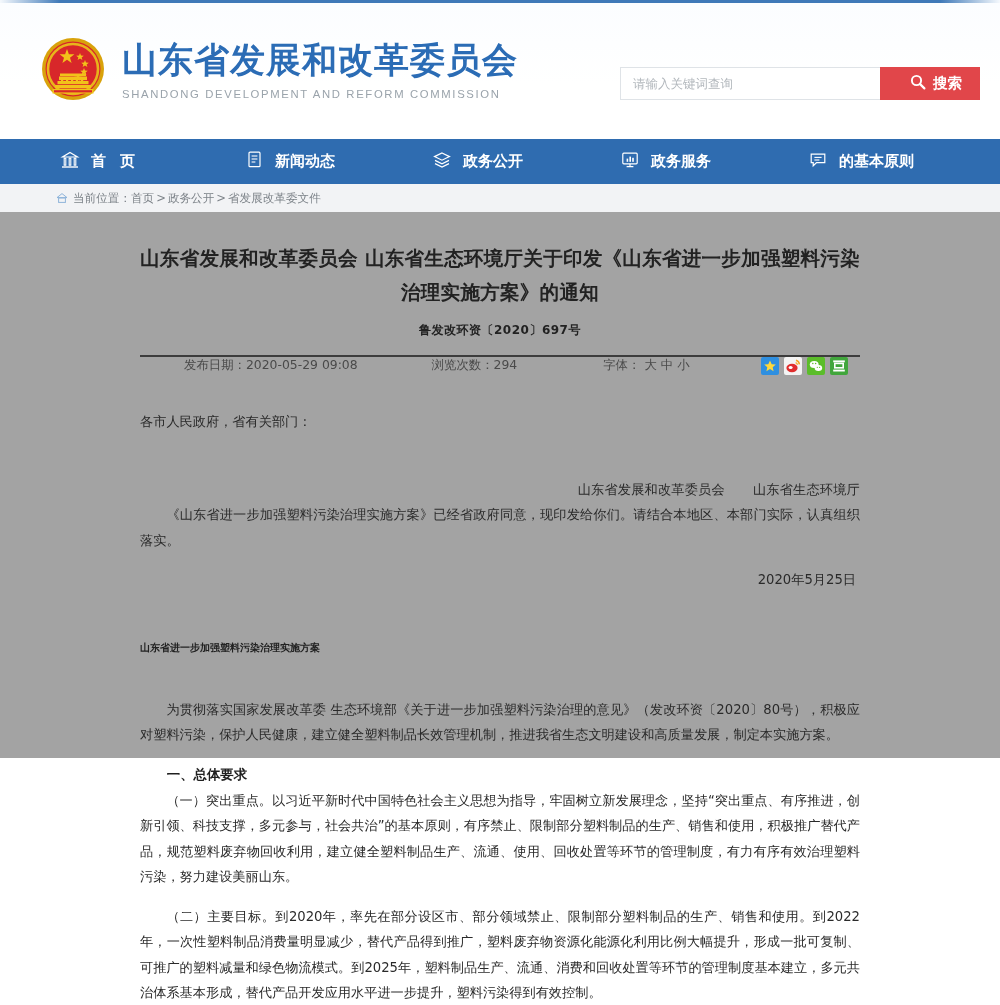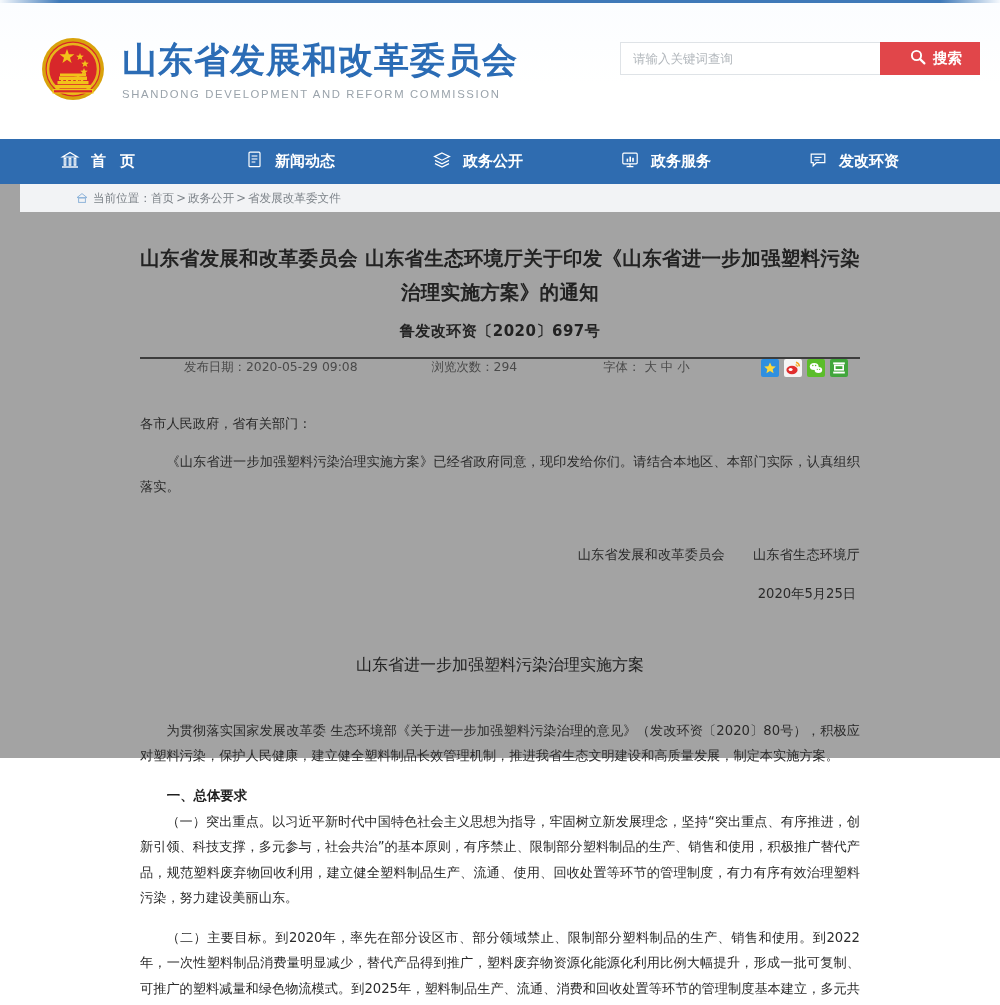--- a/index.html
+++ b/index.html
@@ -53,21 +53,21 @@
     color: #9aa3ab;
     margin-top: 7px;
     white-space: nowrap;
     font-weight: 500;
   }
 
   
   .search {
     position: absolute;
     right: 20px;
-    top: 39px;
+    top: 64px;
     display: flex;
     height: 33px;
     width: 360px;
   }
   .search-input {
     flex: 1;
     border: 1px solid #dfe3e7;
     border-right: none;
     background: #fff;
     font-size: 12.5px;
@@ -119,21 +119,20 @@
   
   .crumb-band {
     height: 28px;
     background: #f2f3f5;
     display: flex;
     align-items: center;
     padding-left: 56px;
     font-size: 11.6px;
     color: #7d8389;
     font-family: "DejaVu Sans", sans-serif;
-    margin-left: 20px;
   }
   .crumb-band .home-ico { margin-right: 5px; display: flex; }
   .crumb-sep { margin: 0 2px; }
   .crumb-link { color: #7d8389; text-decoration: none; cursor: pointer; }
 
   
   .article {
     width: 720px;
     margin: 0 auto;
     padding-top: 30px;
@@ -142,21 +141,21 @@
   .doc-title {
     font-size: 19.5px;
     font-weight: bold;
     color: #222;
     text-align: center;
     line-height: 34px;
     letter-spacing: 0.3px;
   }
   .doc-number {
     text-align: center;
-    font-size: 15px;
+    font-size: 12px;
     font-weight: bold;
     color: #222;
     margin-top: 12px;
     letter-spacing: 0.5px;
   }
   .meta-rule {
     border-top: 2px solid #3c3c3c;
     margin-top: 16px;
   }
   .meta {
@@ -199,23 +198,23 @@
     margin-top: 42px;
     letter-spacing: 0.2px;
   }
   .p.sign .gap2 { display: inline-block; width: 28px; }
   .p.sign-date {
     text-align: right;
     margin-top: 14px;
     padding-right: 4px;
   }
   .plan-title {
-    text-align: center;
-    font-size: 16px;
-    font-weight: normal;
+    text-align: left;
+    font-size: 10px;
+    font-weight: bold;
     color: #222;
     margin-top: 48px;
   }
   .p.lead { margin-top: 42px; }
   .sec-h {
     font-size: 13.4px;
     font-weight: bold;
     color: #1f1f1f;
     text-indent: 2em;
     margin-top: 18px;
@@ -334,21 +333,21 @@
     </div>
     <div class="nav-gap"></div>
     <div class="nav-item">
       <span>
         <svg width="20" height="20" viewBox="0 0 20 20">
           <path d="M3.2 4.2 h13.6 v8.4 h-8.2 l-3.4 3.2 v-3.2 h-2 z" fill="none" stroke="#fff" stroke-width="1.2"></path>
           <line x1="6.4" y1="7.4" x2="13.6" y2="7.4" stroke="#fff" stroke-width="1.1"></line>
           <line x1="6.4" y1="10" x2="11.4" y2="10" stroke="#fff" stroke-width="1.1"></line>
         </svg>
       </span>
-      <span class="ni-label">发改环资</span>
+      <span class="ni-label">的基本原则</span>
     </div>
   </div>
 
   <div class="crumb-band">
     <span class="home-ico">
       <svg width="12" height="12" viewBox="0 0 12 12">
         <path d="M6 1.6 L11 5.6 H1 Z" fill="none" stroke="#8fb4da" stroke-width="1"></path>
         <rect x="2.6" y="6" width="6.8" height="4.4" fill="none" stroke="#8fb4da" stroke-width="1"></rect>
       </svg>
     </span>
@@ -412,25 +411,25 @@
             <rect x="4.8" y="6.4" width="8.4" height="4.4" fill="none" stroke="#fff" stroke-width="1.6"></rect>
             <rect x="3.2" y="12.6" width="11.6" height="1.9" fill="#fff"></rect>
           </svg>
         </span>
       </span>
     </div>
 
     <div class="body-text">
 
       <p class="p salutation">各市人民政府，省有关部门：</p>
-      <p class="p indent">《山东省进一步加强塑料污染治理实施方案》已经省政府同意，现印发给你们。请结合本地区、本部门实际，认真组织落实。</p>
-
       <p class="p sign">
         <span>山东省发展和改革委员会</span><span class="gap2"></span><span>山东省生态环境厅</span>
       </p>
+
+      <p class="p indent">《山东省进一步加强塑料污染治理实施方案》已经省政府同意，现印发给你们。请结合本地区、本部门实际，认真组织落实。</p>
       <p class="p sign-date">2020年5月25日</p>
 
       <div class="plan-title">山东省进一步加强塑料污染治理实施方案</div>
 
       <p class="p indent lead">为贯彻落实国家发展改革委 生态环境部《关于进一步加强塑料污染治理的意见》（发改环资〔2020〕80号），积极应对塑料污染，保护人民健康，建立健全塑料制品长效管理机制，推进我省生态文明建设和高质量发展，制定本实施方案。</p>
 
       <div class="sec-h">一、总体要求</div>
       <p class="p indent"><span>（一）突出重点。</span><span>以习近平新时代中国特色社会主义思想为指导，牢固树立新发展理念，坚持“突出重点、有序推进，创新引领、科技支撑，多元参与，社会共治”的基本原则，有序禁止、限制部分塑料制品的生产、销售和使用，积极推广替代产品，规范塑料废弃物回收利用，建立健全塑料制品生产、流通、使用、回收处置等环节的管理制度，有力有序有效治理塑料污染，努力建设美丽山东。</span></p>
 
       <p class="p indent sub-para"><span>（二）主要目标。</span><span>到2020年，率先在部分设区市、部分领域禁止、限制部分塑料制品的生产、销售和使用。到2022年，一次性塑料制品消费量明显减少，替代产品得到推广，塑料废弃物资源化能源化利用比例大幅提升，形成一批可复制、可推广的塑料减量和绿色物流模式。到2025年，塑料制品生产、流通、消费和回收处置等环节的管理制度基本建立，多元共治体系基本形成，替代产品开发应用水平进一步提升，塑料污染得到有效控制。</span></p>

